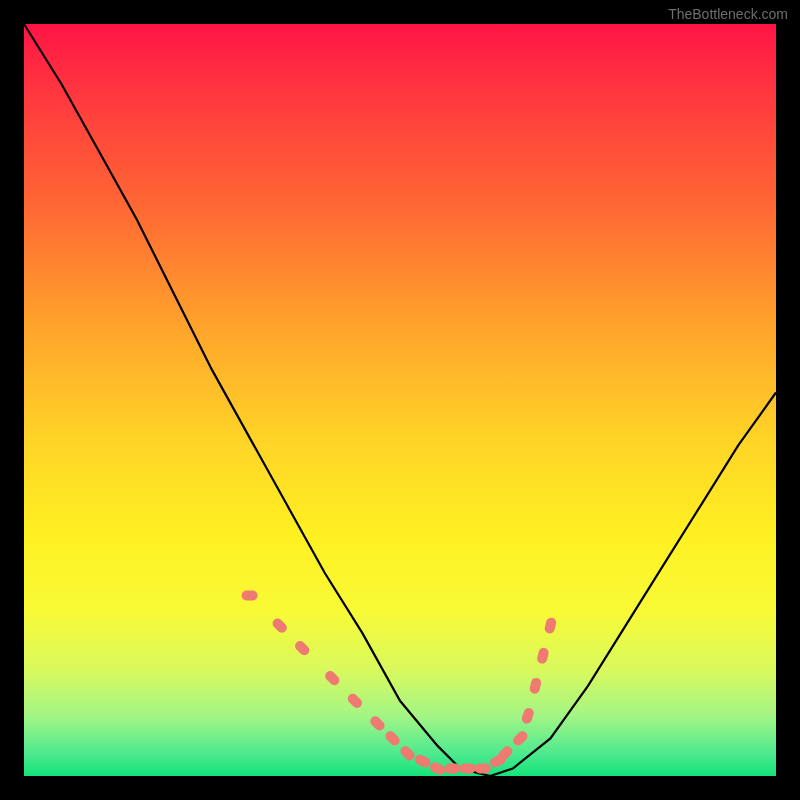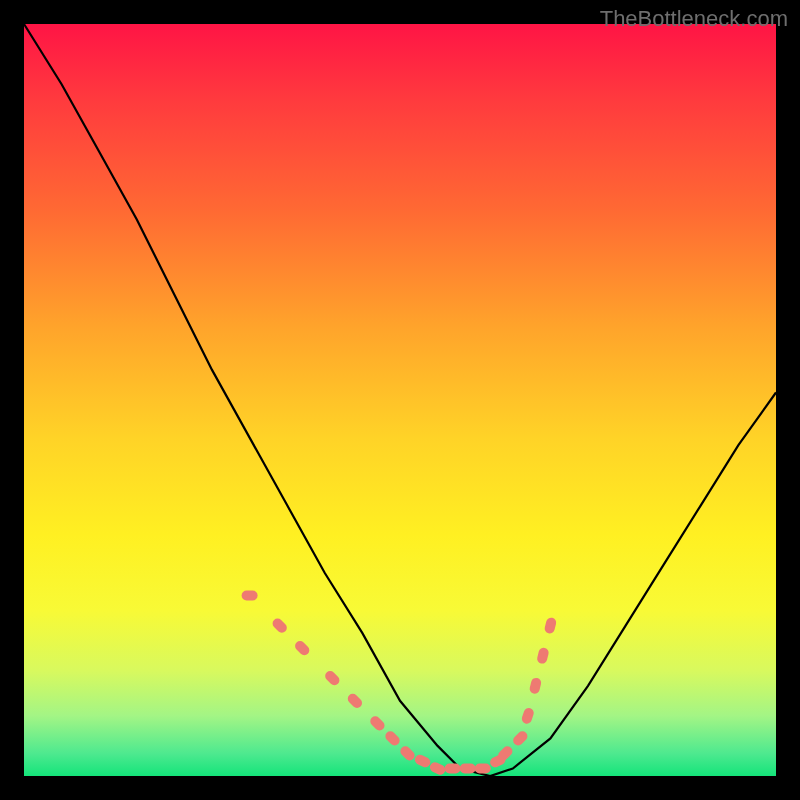--- a/index.html
+++ b/index.html
@@ -9,21 +9,21 @@
     height: 800px;
     background: #000000;
     position: relative;
     font-family: Arial, sans-serif;
   }
   .watermark {
     position: absolute;
     top: 6px;
     right: 12px;
     color: #6e6e6e;
-    font-size: 22px;
+    font-size: 14px;
     font-weight: 500;
     z-index: 10;
   }
   .plot-frame {
     position: absolute;
     left: 24px;
     top: 24px;
     width: 752px;
     height: 752px;
     background: #000000;

